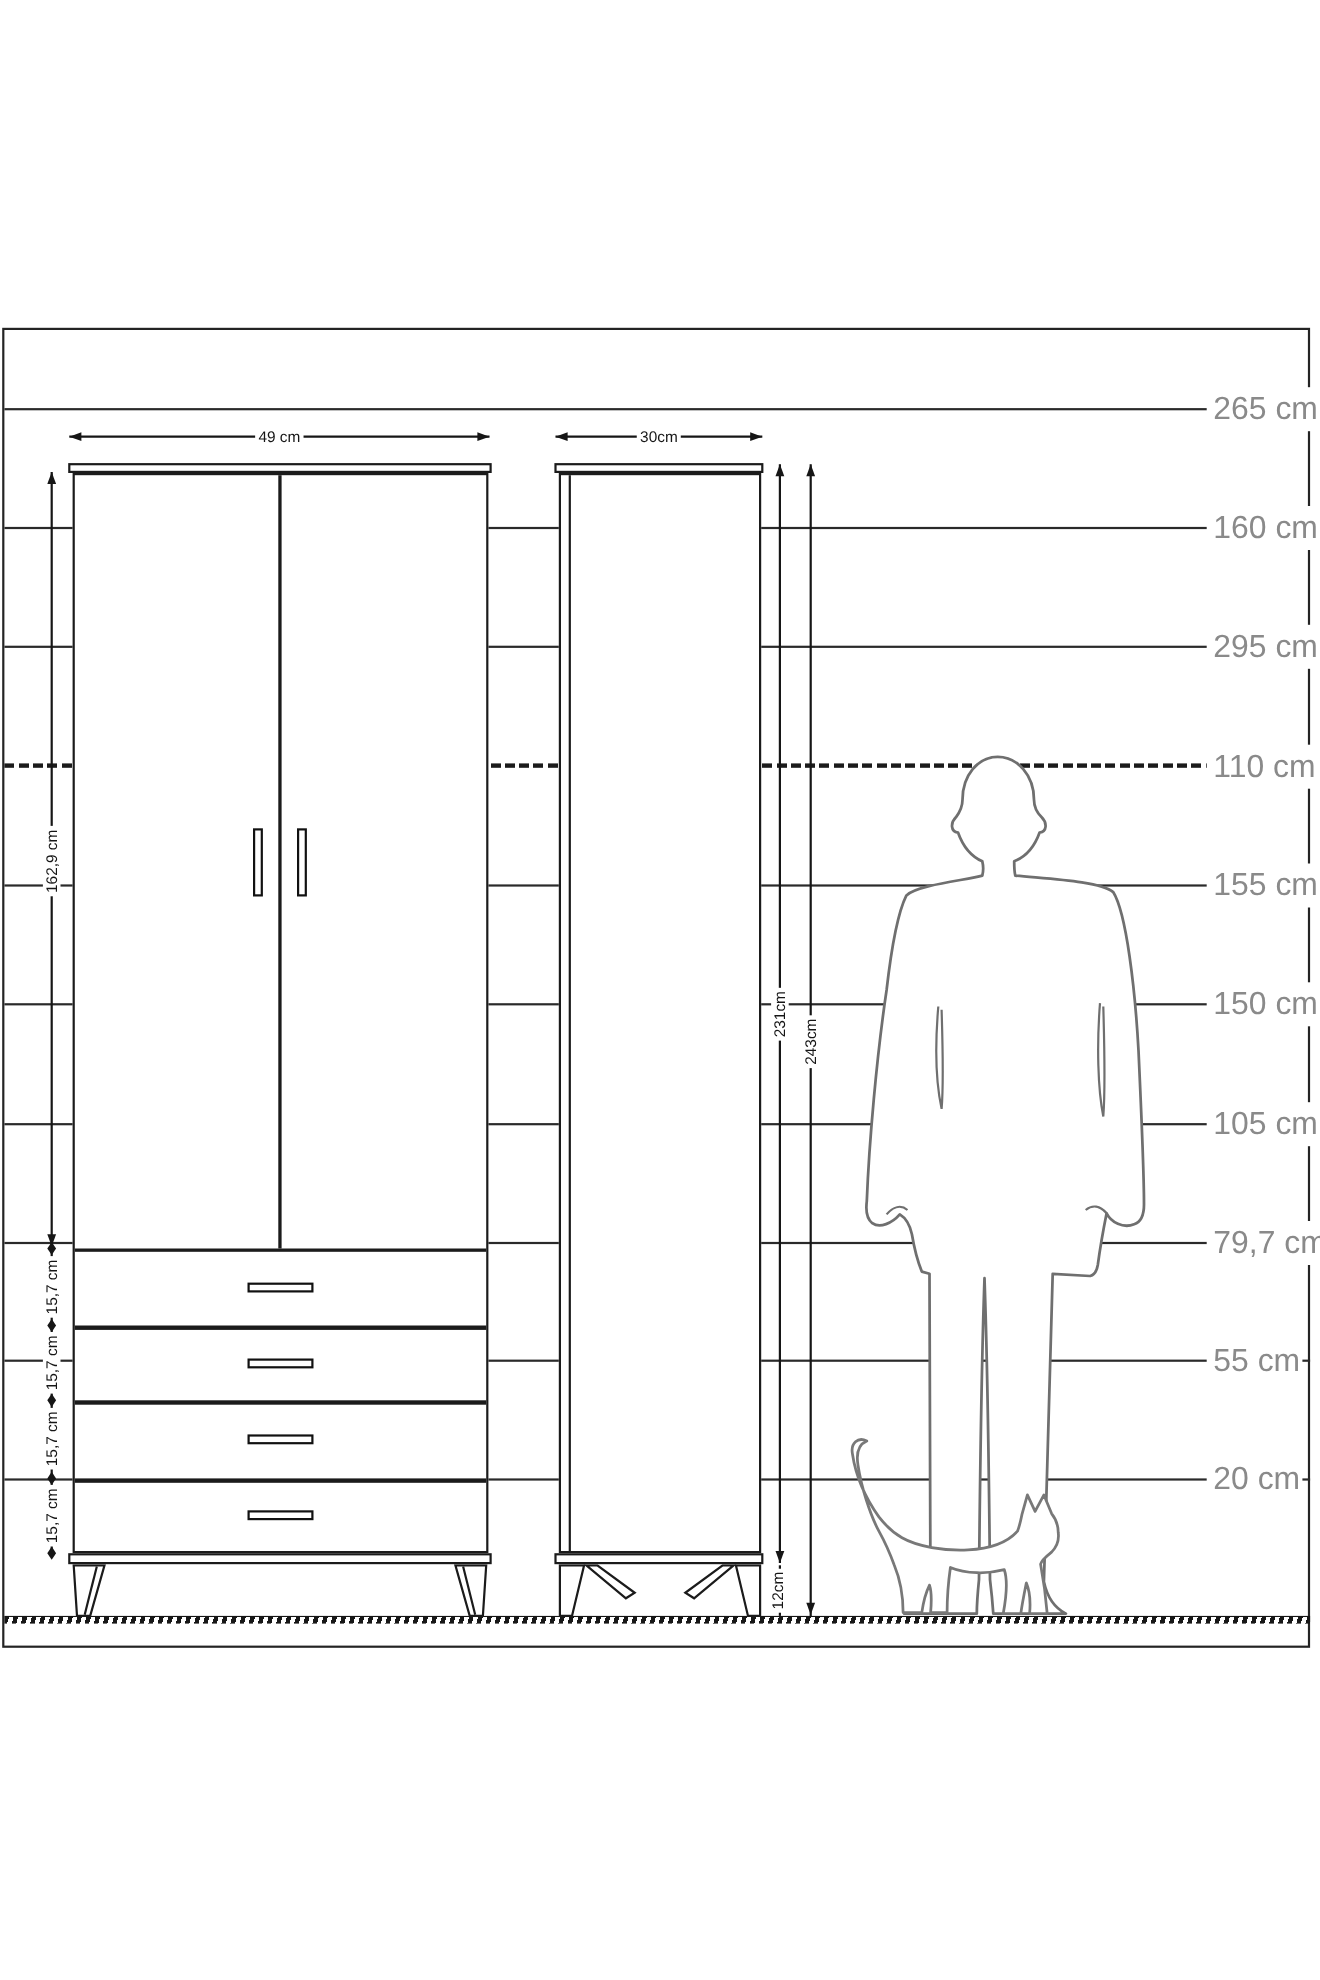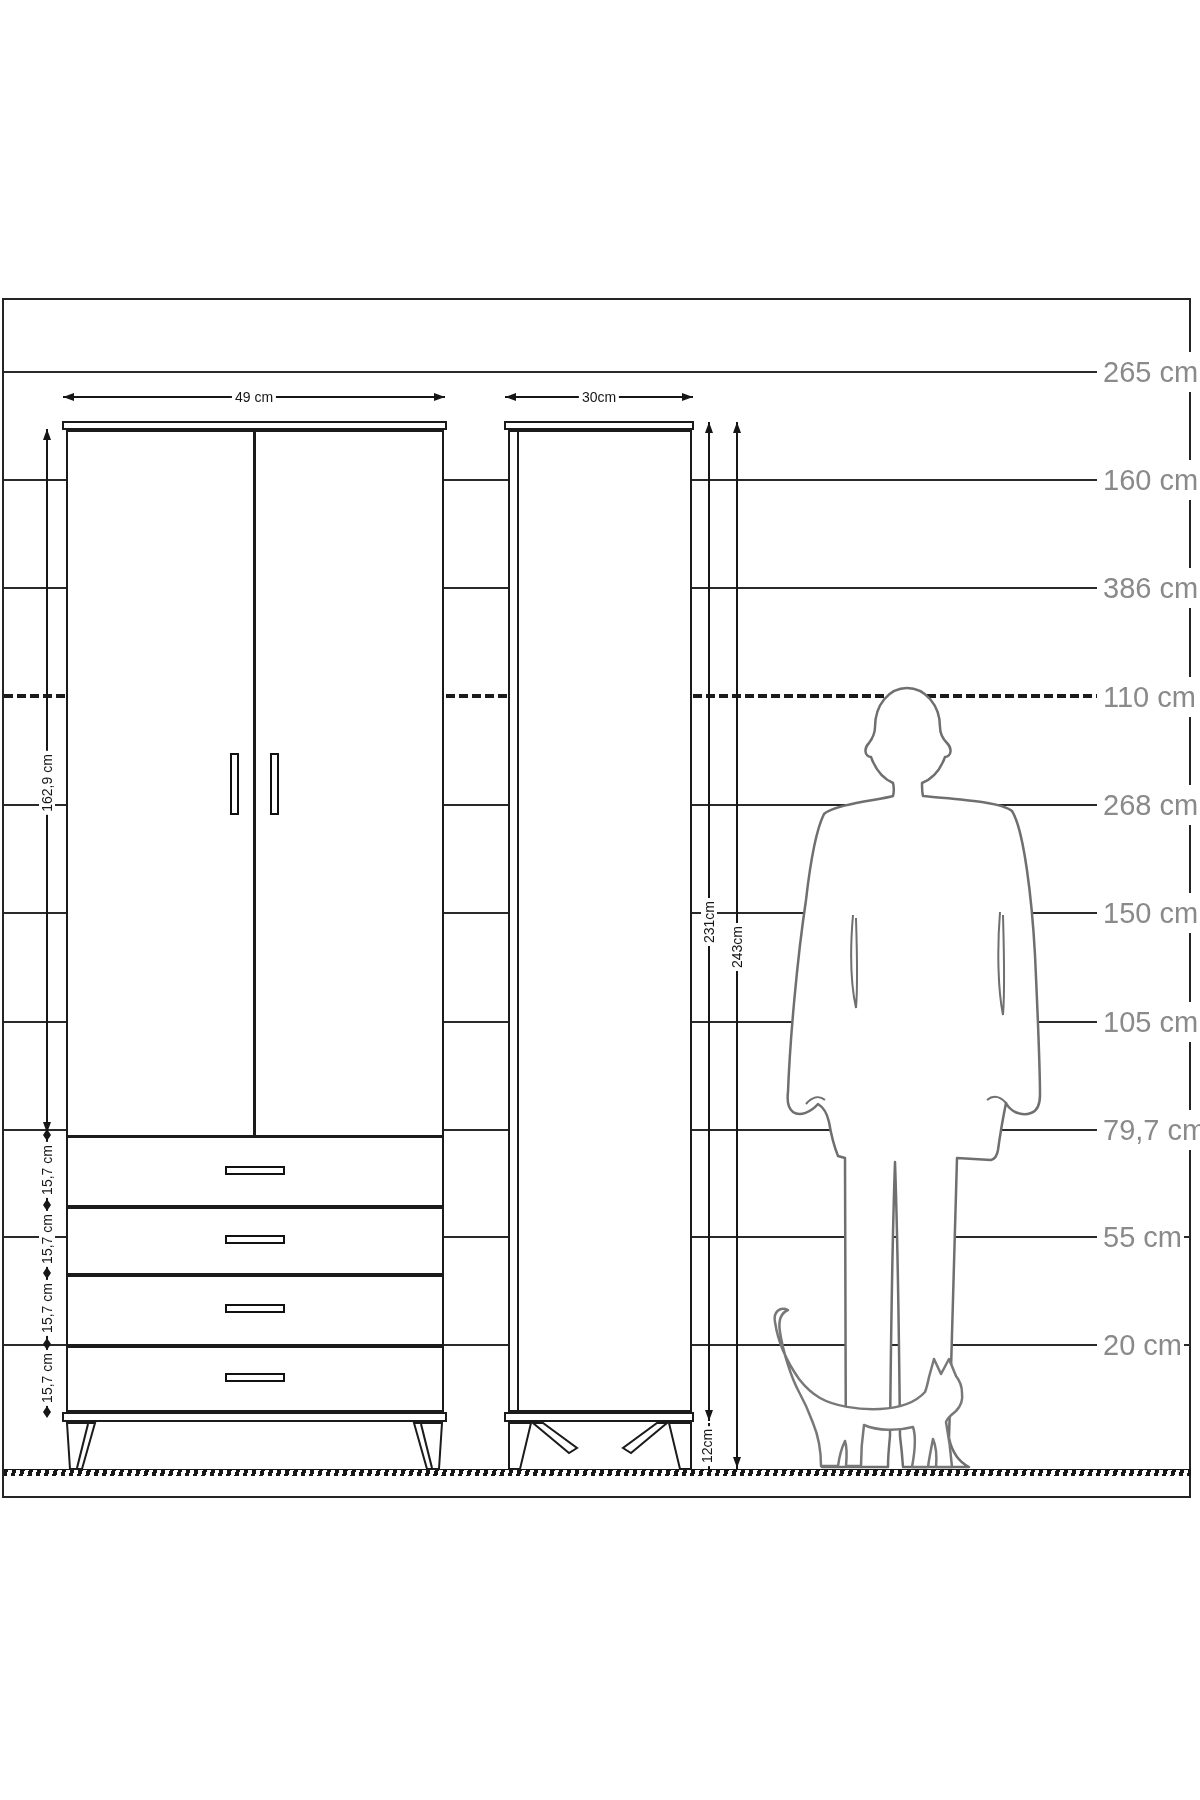--- a/index.html
+++ b/index.html
@@ -194,23 +194,23 @@
   <div class="handle" style="left:225px;top:1373px;width:60px;height:9px"></div>
   <div class="panel" style="left:62px;top:1412px;width:385px;height:10px"></div>
 
   <div class="panel" style="left:504px;top:421px;width:190px;height:9px"></div>
   <div class="panel" style="left:508px;top:430px;width:184px;height:982px"></div>
   <div class="bar" style="left:517px;top:432px;width:2px;height:978px"></div>
   <div class="panel" style="left:504px;top:1412px;width:190px;height:10px"></div>
 
   <div class="rlabel" style="top:352px">265 cm</div>
   <div class="rlabel" style="top:460px">160 cm</div>
-  <div class="rlabel" style="top:568px">386 cm</div>
+  <div class="rlabel" style="top:568px">295 cm</div>
   <div class="rlabel" style="top:677px">110 cm</div>
-  <div class="rlabel" style="top:785px">268 cm</div>
+  <div class="rlabel" style="top:785px">155 cm</div>
   <div class="rlabel" style="top:893px">150 cm</div>
   <div class="rlabel" style="top:1002px">105 cm</div>
   <div class="rlabel" style="top:1110px">79,7 cm</div>
   <div class="rlabel" style="top:1217px">55 cm</div>
   <div class="rlabel" style="top:1325px">20 cm</div>
 
   <span class="dim" style="left:254px;top:397px">49 cm</span>
   <span class="dim" style="left:599px;top:397px">30cm</span>
   <span class="dim rot" style="left:47px;top:783px">162,9 cm</span>
   <span class="dim rot" style="left:47px;top:1170px">15,7 cm</span>

